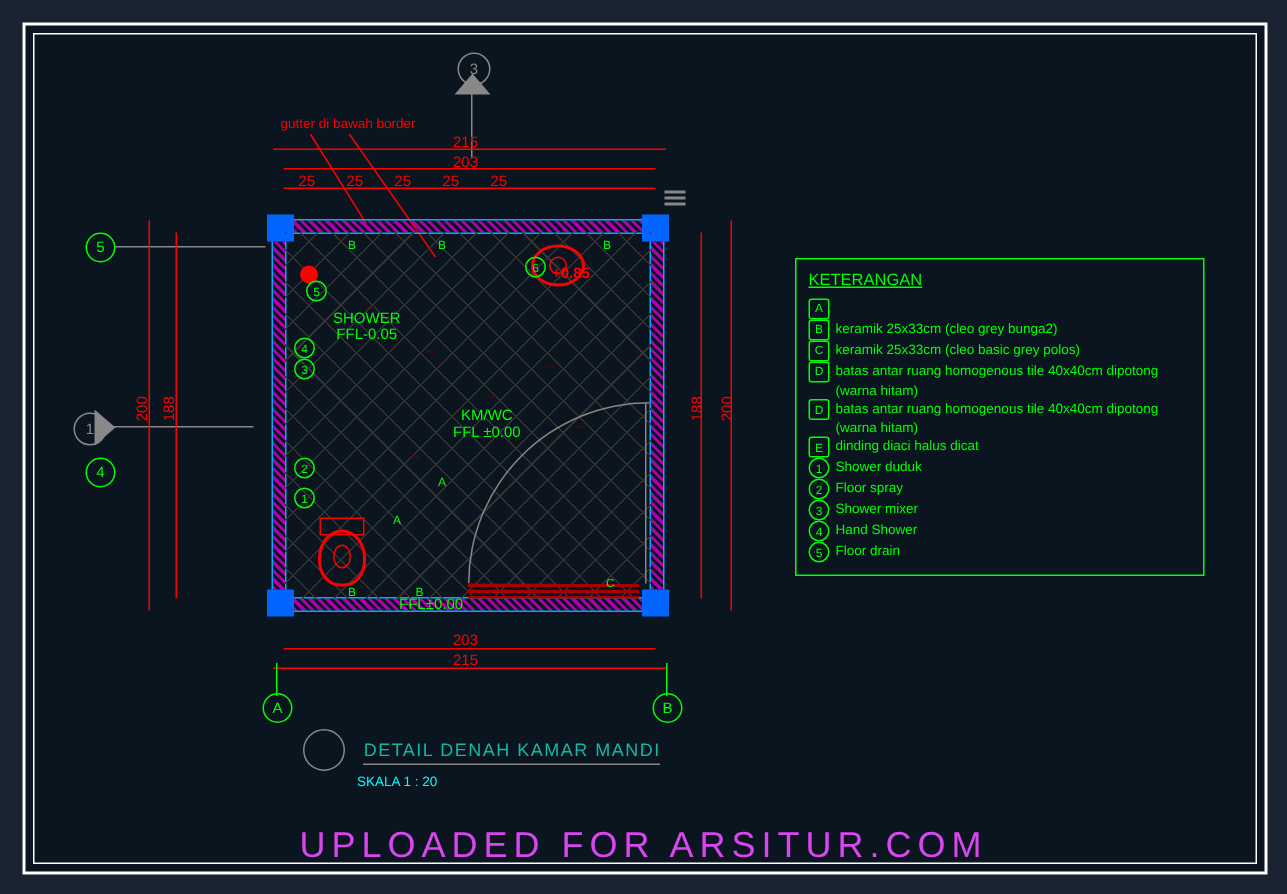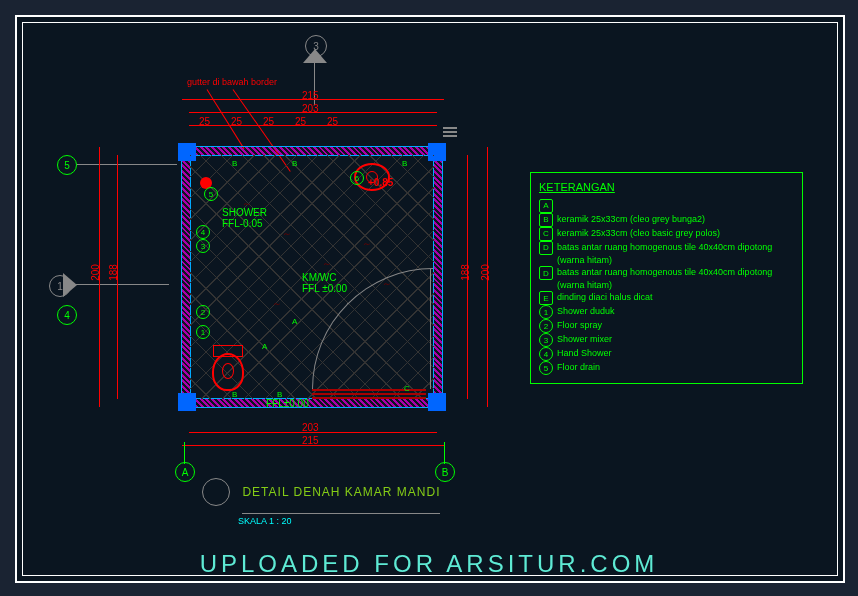--- a/index.html
+++ b/index.html
@@ -1,36 +1,36 @@
 <!DOCTYPE html>
 <html><head>
 <meta charset="utf-8">
 <style>
 body{margin:0;background:#1a2332;font-family:Arial,sans-serif;width:858px;height:596px;position:relative;overflow:hidden}
 .drawing-frame{position:absolute;left:15px;top:15px;right:13px;bottom:13px;border:2px solid #fff;background:#0a1520}
 .inner-frame{position:absolute;left:5px;top:5px;right:5px;bottom:5px;border:1px solid #fff}
-.watermark{position:absolute;bottom:18px;left:0;right:0;text-align:center;color:#5eead4;font-size:24px;letter-spacing:4px;font-weight:400;z-index:100}
+.watermark{position:absolute;bottom:18px;left:0;right:0;text-align:center;color:#d946ef;font-size:24px;letter-spacing:4px;font-weight:400;z-index:100}
 .section-marker{position:absolute;width:20px;height:20px}
 .section-circle{width:20px;height:20px;border:1px solid #888;border-radius:50%;display:flex;align-items:center;justify-content:center;color:#888;font-size:10px;background:#0a1520}
 .grid-marker{width:18px;height:18px;border:1px solid #0f0;border-radius:50%;display:flex;align-items:center;justify-content:center;color:#0f0;font-size:10px;position:absolute;background:#0a1520}
 .plan-area{position:absolute;left:165px;top:130px;width:260px;height:260px}
 .corner-blue{position:absolute;width:18px;height:18px;background:#0066ff}
 .hatch{position:absolute;background:repeating-linear-gradient(45deg,transparent,transparent 14px,#333 14px,#333 15px),repeating-linear-gradient(-45deg,transparent,transparent 14px,#333 14px,#333 15px)}
 .dim-text{color:#ff0000;font-size:10px;position:absolute}
 .dim-line{position:absolute;background:#ff0000}
-.room-label{color:#0f0;font-size:10px;position:absolute;}
+.room-label{color:#0f0;font-size:10px;position:absolute;text-align:center}
 .leg-box{position:absolute;right:40px;top:155px;width:255px;border:1px solid #0f0;padding:8px}
 .leg-title{color:#0f0;font-size:11px;text-decoration:underline;margin-bottom:6px}
 .leg-item{color:#0f0;font-size:9px;line-height:1.4;display:flex;align-items:flex-start;gap:4px}
 .leg-sym{display:inline-flex;width:12px;height:12px;border:1px solid #0f0;align-items:center;justify-content:center;font-size:8px;flex-shrink:0}
 .leg-sym.circle{border-radius:50%}
 .leg-sym.hex{border-radius:2px;transform:rotate(0deg)}
 .title-block{position:absolute;left:185px;bottom:55px}
 .title-circle{display:inline-block;width:26px;height:26px;border:1px solid #888;border-radius:50%;vertical-align:middle}
-.title-text{color:#84cc16;font-size:12px;letter-spacing:1px;border-bottom:1px solid #888;padding-bottom:14px;display:inline-block;margin-left:8px}
+.title-text{color:#14b8a6;font-size:12px;letter-spacing:1px;border-bottom:1px solid #888;padding-bottom:2px;display:inline-block;margin-left:8px}
 .title-scale{color:#0ff;font-size:9px;margin-left:36px;margin-top:2px}
 .note-text{position:absolute;color:#ff0000;font-size:9px}
 .red-leader{position:absolute;background:#ff0000;height:1px;transform-origin:left center}
 .tile-label{position:absolute;color:#0f0;font-size:8px}
 .callout{position:absolute;width:12px;height:12px;border:1px solid #0f0;border-radius:50%;color:#0f0;font-size:8px;display:flex;align-items:center;justify-content:center}
 .toilet{position:absolute;width:30px;height:40px}
 .toilet-seat{width:28px;height:34px;border:2px solid #ff0000;border-radius:50% 50% 45% 45%;position:absolute;top:6px}
 .toilet-tank{width:28px;height:10px;border:1px solid #ff0000;position:absolute;top:-2px;left:1px}
 .sink{position:absolute;width:32px;height:24px;border:2px solid #ff0000;border-radius:50%}
 .door-arc{position:absolute;width:120px;height:120px;border:1px solid #888;border-radius:100% 0 0 0;border-right:none;border-bottom:none}

